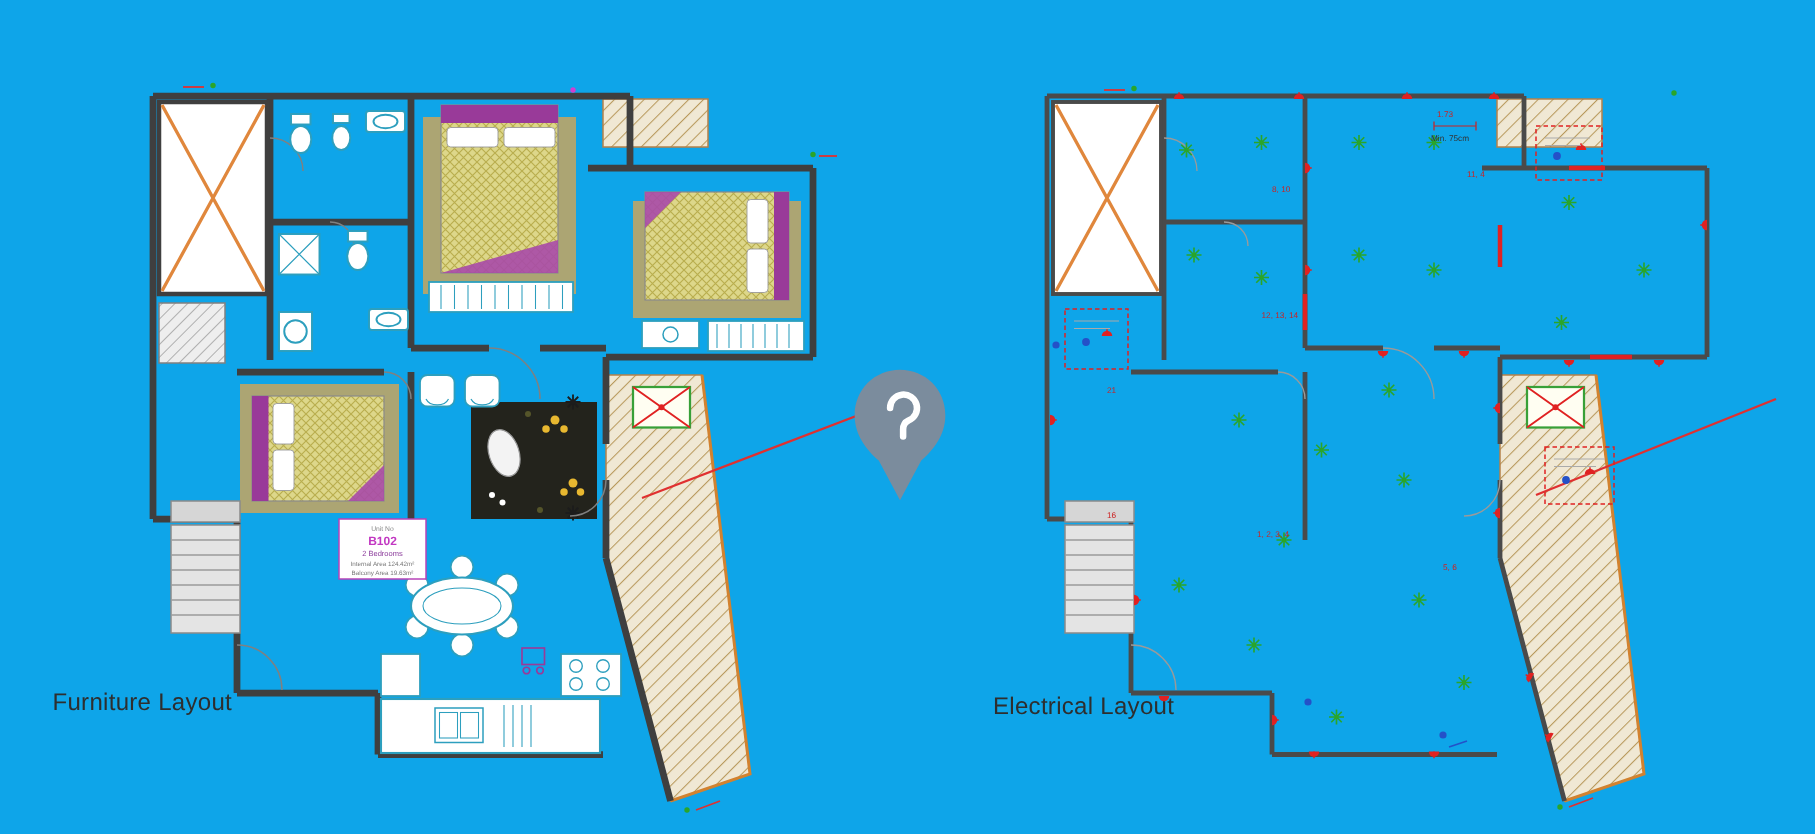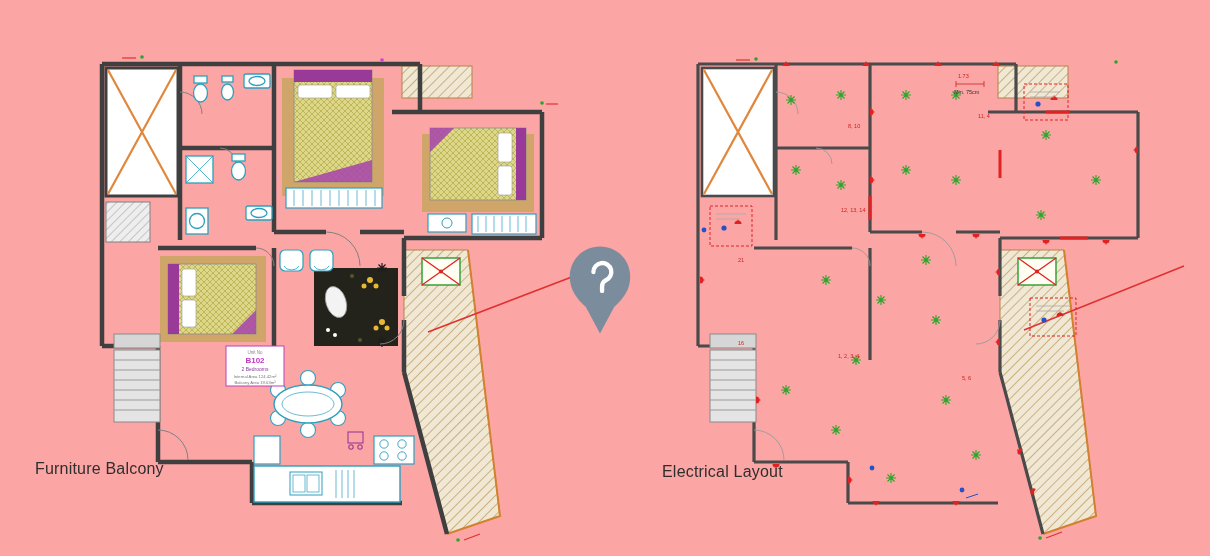--- a/index.html
+++ b/index.html
@@ -1,16 +1,16 @@
 <!DOCTYPE html>
 <html><head>
 <meta charset="utf-8">
 <style>
   html,body{margin:0;padding:0;background:#ffffff;font-family:"Liberation Sans",sans-serif;}
-  .canvas{position:relative;width:1210px;height:556px;background:#fca5a5;overflow:hidden;}
+  .canvas{position:relative;width:1210px;height:556px;background:#0ea5e9;overflow:hidden;}
   .panel{position:absolute;top:0;height:556px;}
   .panel-furniture{left:30px;width:570px;}
   .panel-electrical{left:650px;width:540px;text-align:right;}
   .plan-title{position:absolute;font-size:16px;color:#2e2e2e;letter-spacing:.2px;}
   .plan-title.furniture{left:5px;top:460px;}
   .plan-title.electrical{left:12px;top:463px;}
   .pin{position:absolute;left:566px;top:243px;width:68px;height:94px;}
   svg text{font-family:"Liberation Sans",sans-serif;}
 </style>
 </head>
@@ -191,21 +191,21 @@
       <g>
         <path d="M92,58 H106" stroke="#e03030" stroke-width="1.2"></path>
         <circle cx="112" cy="57" r="1.8" fill="#2aa52a"></circle>
         <path d="M516,104 H528" stroke="#e03030" stroke-width="1.2"></path>
         <circle cx="512" cy="103" r="1.8" fill="#2aa52a"></circle>
         <circle cx="352" cy="60" r="1.8" fill="#d040d0"></circle>
         <path d="M434,540 L450,534" stroke="#e03030" stroke-width="1.2"></path>
         <circle cx="428" cy="540" r="1.8" fill="#2aa52a"></circle>
       </g>
     </svg>
-    <div class="plan-title furniture">Furniture Balcony</div>
+    <div class="plan-title furniture">Furniture Layout</div>
   </section>
 
   <div class="pin">
     <svg width="68" height="94" viewBox="0 0 72 96">
       <path d="M36,2 C18,2 4,16 4,34 C4,48 12,58 21,66 L36,94 L51,66 C60,58 68,48 68,34 C68,16 54,2 36,2 Z" fill="#7b8c9d"></path>
       <path d="M29,29 a9.5,9.5 0 1 1 13,8.8 q-3.8,1.8 -3.8,6.4 v4.8" fill="none" stroke="#ffffff" stroke-width="4.6" stroke-linecap="round"></path>
     </svg>
   </div>
 
   <section class="panel panel-electrical">

